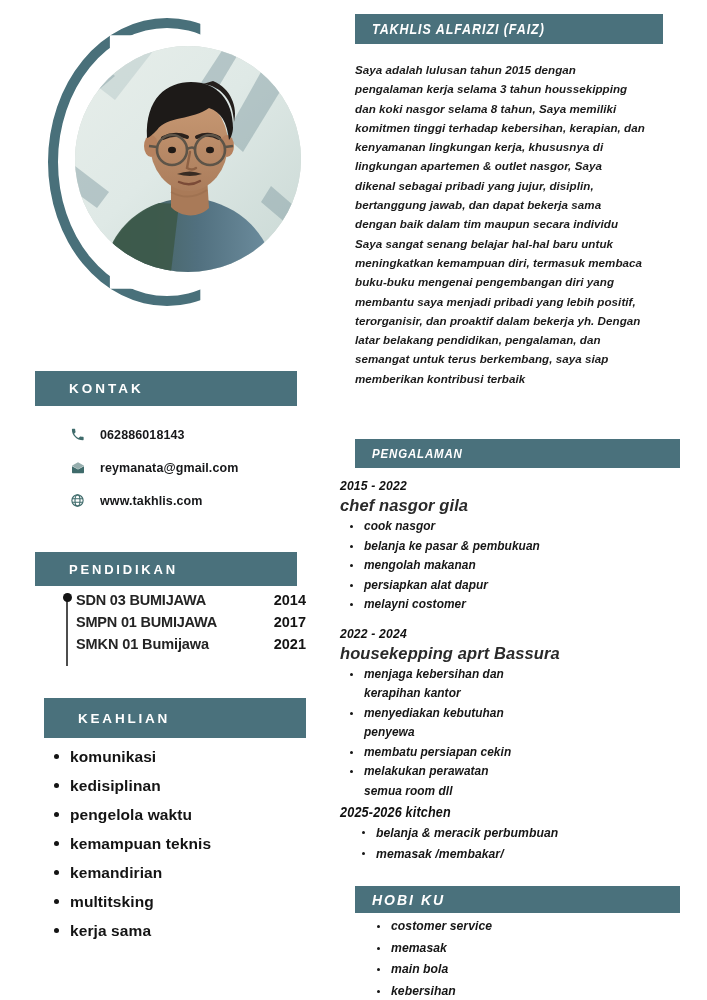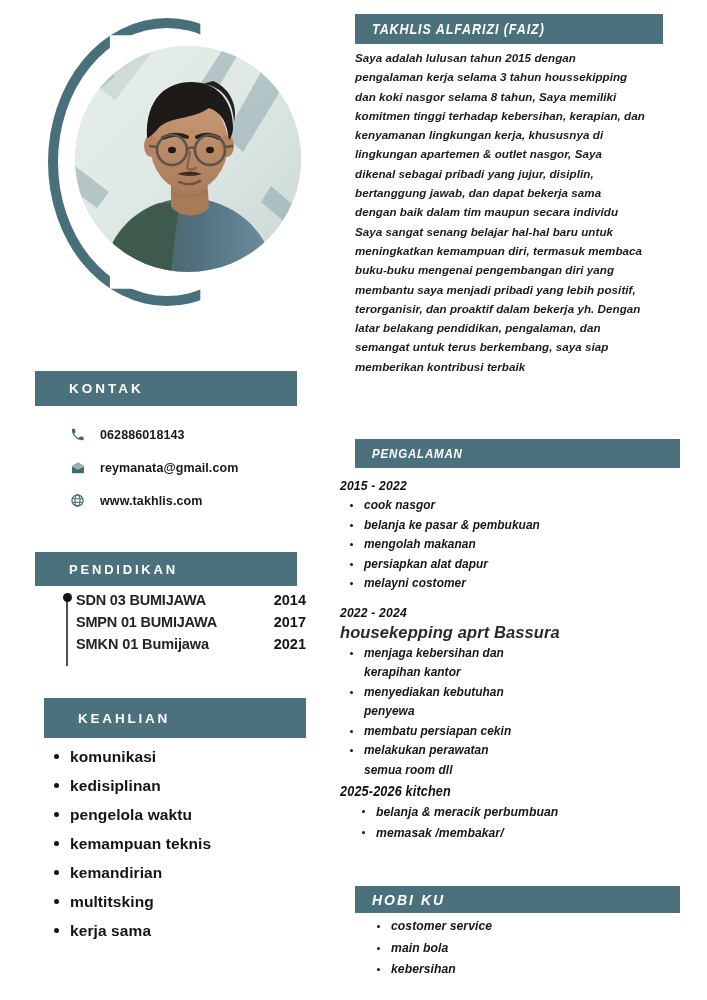--- a/index.html
+++ b/index.html
@@ -206,21 +206,21 @@
     font-size: 14.5px;
     letter-spacing: 1.1px;
     font-weight: 700;
     transform: scaleX(0.86);
     transform-origin: left center;
   }
 
   .summary {
     position: absolute;
     left: 15px;
-    top: 48px;
+    top: 60px;
     width: 290px;
   }
   .summary p {
     margin: 0;
     font-size: 11.6px;
     font-weight: 700;
     line-height: 19.3px;
     color: #1b1b1b;
     letter-spacing: 0.05px;
   }
@@ -526,20 +526,21 @@
     </div>
 
     <div class="bar exp-bar">
       <span class="bar-title">PENGALAMAN</span>
     </div>
 
     <div class="exp-body">
 
       <div class="job job-1">
         <div class="job-date">2015 - 2022</div>
+        <div class="job-title">chef nasgor gila</div>
         <ul class="job-list">
           <li><span>cook nasgor</span></li>
           <li><span>belanja ke pasar &amp; pembukuan</span></li>
           <li><span>mengolah makanan</span></li>
           <li><span>persiapkan alat dapur</span></li>
           <li><span>melayni costomer</span></li>
         </ul>
       </div>
 
       <div class="job job-2">
@@ -573,18 +574,19 @@
       </div>
 
     </div>
 
     <div class="bar hobi-bar">
       <span class="bar-title">HOBI KU</span>
     </div>
 
     <ul class="hobi-list">
       <li>costomer service</li>
+      <li>memasak</li>
       <li>main bola</li>
       <li>kebersihan</li>
     </ul>
 
   </div>
 </div>
 
 </body></html>

